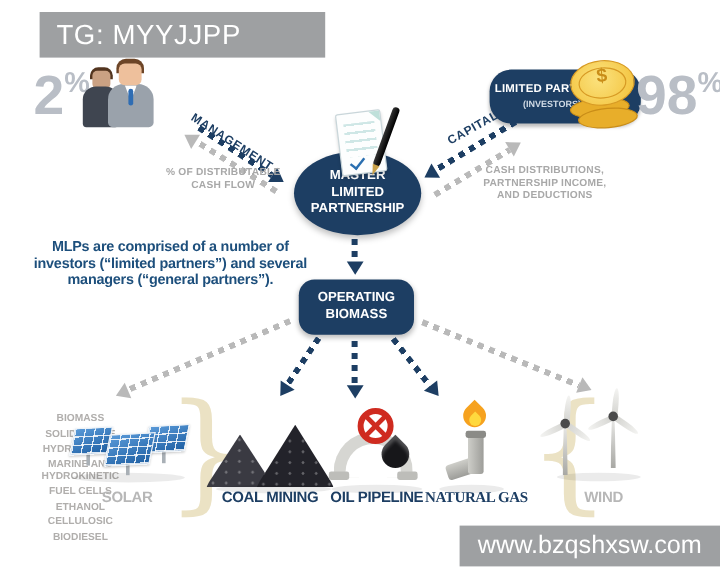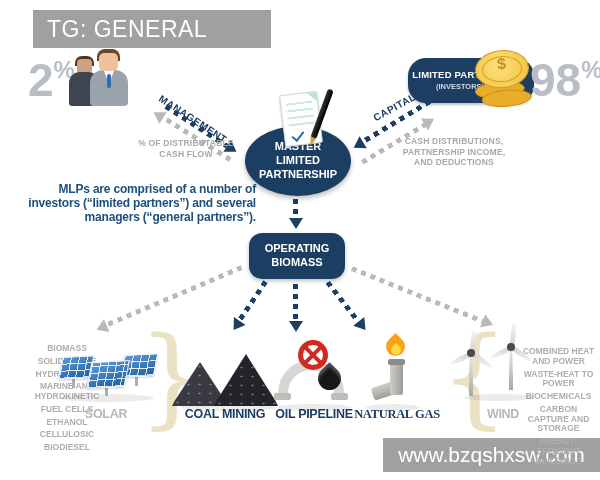--- a/index.html
+++ b/index.html
@@ -36,21 +36,21 @@
   .mlp{position:absolute;left:245px;top:126px;width:106px;height:70px;background:#1d3e63;border-radius:50%;
        display:flex;align-items:center;justify-content:center;text-align:center;color:#fff;
        font-weight:bold;font-size:11px;line-height:1.25;box-shadow:0 3px 5px rgba(0,0,0,.25);}
   .mlp span{width:88px;}
   .oc{position:absolute;left:249px;top:233px;width:96px;height:46px;background:#1d3e63;border-radius:13px;
       display:flex;align-items:center;justify-content:center;text-align:center;color:#fff;
       font-weight:bold;font-size:11px;line-height:1.25;box-shadow:0 2px 4px rgba(0,0,0,.25);}
   .oc span{width:72px;}
 
   .note{position:absolute;color:#1d4f7c;font-weight:bold;line-height:1.18;letter-spacing:-.2px;}
-  .note-left{left:28px;top:182px;width:228px;font-size:12px;text-align:right;}
+  .note-left{left:28px;top:198px;width:228px;font-size:12px;text-align:center;}
   .note-right{left:383px;top:245px;width:205px;font-size:11.5px;text-align:right;letter-spacing:-.3px;}
 
   
   .side-list{position:absolute;color:#b0aeac;font-weight:bold;font-size:8.5px;line-height:1.15;text-align:center;}
   .side-list div{margin-bottom:3px;}
   .sector-label{position:absolute;font-weight:bold;font-size:12.5px;letter-spacing:-.3px;text-align:center;color:#1d3e63;}
   .sector-label.renew{color:#b7b7b7;}
   .brace{position:absolute;color:#ebe2c4;font-family:"DejaVu Serif",serif;font-size:108px;line-height:86px;font-weight:normal;}
 
   .shadow{position:absolute;background:rgba(0,0,0,.08);border-radius:50%;}
@@ -139,21 +139,21 @@
   .b1a{left:12px;top:15px;transform:rotate(-85deg);} .b1b{left:12px;top:15px;transform:rotate(35deg);} .b1c{left:12px;top:15px;transform:rotate(155deg);}
   .tp2{left:51px;top:10px;} .th2{left:49px;top:7px;}
   .b2a{left:52px;top:9px;transform:rotate(-85deg);} .b2b{left:52px;top:9px;transform:rotate(35deg);} .b2c{left:52px;top:9px;transform:rotate(155deg);}
 </style>
 </head>
 <body>
 
 <div class="canvas">
 
   <div class="bar tg-bar">
-    <span>TG: GENERAL</span>
+    <span>TG: MYYJJPP</span>
   </div>
   <div class="bar url-bar">
     <span>www.bzqshxsw.com</span>
   </div>
 
   <div class="pct" style="left:28px;top:56px;">
     <span class="big">2</span><span class="sign">%</span>
   </div>
   <div class="people">
     <div class="pb-hair"></div>
@@ -249,27 +249,20 @@
 
   <div class="side-list" style="left:16px;top:344px;width:102px;">
     <div>BIOMASS</div>
     <div>SOLID WASTE</div>
     <div>HYDROPOWER</div>
     <div>MARINE AND HYDROKINETIC</div>
     <div>FUEL CELLS</div>
     <div>ETHANOL</div>
     <div>CELLULOSIC</div>
     <div>BIODIESEL</div>
-  </div>
-  <div class="side-list" style="left:519px;top:347px;width:79px;">
-    <div>COMBINED HEAT AND POWER</div>
-    <div>WASTE-HEAT TO POWER</div>
-    <div>BIOCHEMICALS</div>
-    <div>CARBON CAPTURE AND STORAGE</div>
-    <div>ENERGY-EFFICIENT BUILDINGS</div>
   </div>
 
   <div class="brace" style="left:138px;top:334px;">}</div>
   <div class="brace" style="left:440px;top:334px;">{</div>
 
   <div class="solar">
     <div class="shadow" style="left:4px;top:50px;width:94px;height:8px;"></div>
     <div class="leg lg1"></div>
     <div class="leg lg2"></div>
     <div class="leg lg3"></div>

